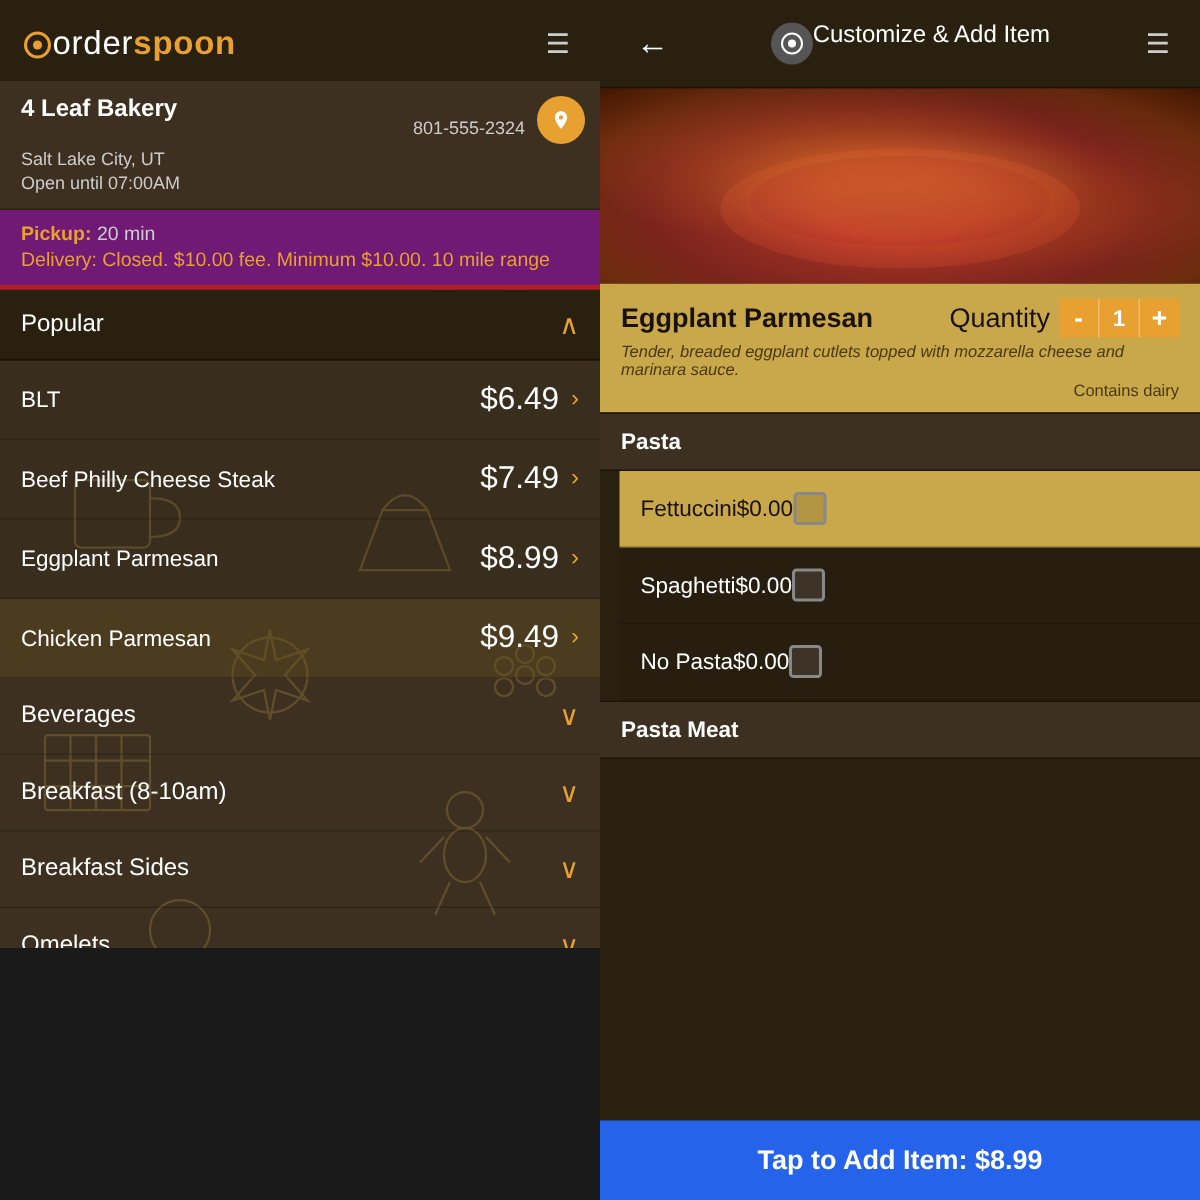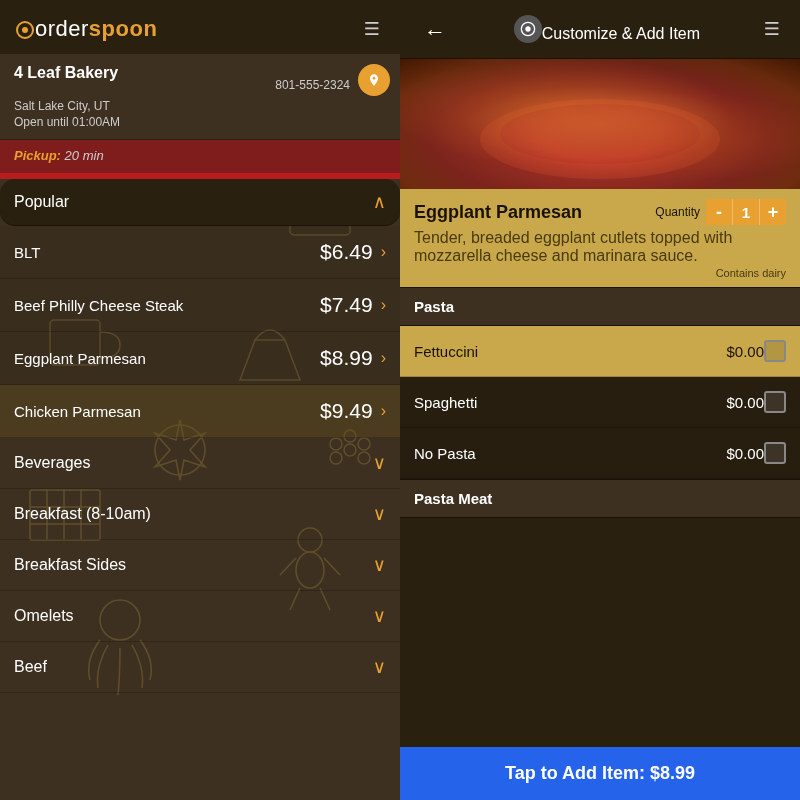--- a/index.html
+++ b/index.html
@@ -8,21 +8,21 @@
       height: 800px;
       background: #1a1a1a;
       display: flex;
       font-family: -apple-system, BlinkMacSystemFont, 'Helvetica Neue', Arial, sans-serif;
       overflow: hidden;
     }
 
     
     .left-panel {
       width: 400px;
-      height: 800px;
+      height: 632px;
       background: #3d3020;
       display: flex;
       flex-direction: column;
       overflow: hidden;
       position: relative;
     }
 
     .left-header {
       background: #2a2010;
       padding: 14px 16px 10px;
@@ -113,26 +113,25 @@
       border-radius: 50%;
       display: flex;
       align-items: center;
       justify-content: center;
       cursor: pointer;
     }
 
     .location-btn svg { fill: #fff; }
 
     .delivery-info {
-      background: #7f1d1d;
+      background: #701a75;
       padding: 8px 14px 10px;
-      border-bottom: 6px solid #b91c1c;
+      border-bottom: 3px solid #b91c1c;
       z-index: 10;
       position: relative;
-      font-style: italic;
     }
 
     .pickup-line { color: #ccc; font-size: 13px; }
     .pickup-label { color: #e8a030; font-weight: 600; }
     .delivery-line { color: #e8a030; font-size: 13px; margin-top: 2px; }
 
     .menu-section {
       flex: 1;
       overflow-y: auto;
       z-index: 5;
@@ -140,21 +139,20 @@
     }
 
     .section-header {
       background: #2a2010;
       padding: 12px 14px;
       display: flex;
       align-items: center;
       justify-content: space-between;
       border-bottom: 1px solid #1a1208;
       cursor: pointer;
-      border-radius: 15px;
     }
 
     .section-title {
       color: #fff;
       font-size: 16px;
       font-weight: 500;
     }
 
     .chevron {
       color: #e8a030;
@@ -227,21 +225,21 @@
 
     .back-btn {
       color: #fff;
       font-size: 22px;
       cursor: pointer;
       padding: 2px 8px;
     }
 
     .right-title {
       display: flex;
-      align-items: flex-end;
+      align-items: flex-start;
       gap: 0;
     }
 
     .spoon-icon-header {
       width: 28px;
       height: 28px;
       border-radius: 50%;
       background: #555;
       display: flex;
       align-items: center;
@@ -294,21 +292,21 @@
     }
 
     .item-detail-name {
       color: #1a1208;
       font-size: 18px;
       font-weight: 700;
     }
 
     .quantity-label {
       color: #1a1208;
-      font-size: 12px;
+      font-size: 18px;
       font-weight: 500;
       margin-right: 6px;
     }
 
     .quantity-control {
       display: flex;
       align-items: center;
       gap: 0;
     }
 
@@ -336,22 +334,23 @@
       align-items: center;
       justify-content: center;
       font-size: 15px;
       font-weight: 600;
       border-left: 1px solid rgba(255,255,255,0.3);
       border-right: 1px solid rgba(255,255,255,0.3);
     }
 
     .item-description {
       color: #4a3a10;
-      font-size: 16px;
+      font-size: 11px;
       margin-top: 4px;
+      font-style: italic;
     }
 
     .contains-dairy {
       color: #4a3a10;
       font-size: 11px;
       text-align: right;
       margin-top: 2px;
     }
 
     .options-section {
@@ -367,23 +366,24 @@
       font-size: 15px;
       font-weight: 600;
       border-top: 1px solid #1a1208;
       border-bottom: 1px solid #1a1208;
     }
 
     .option-item {
       padding: 14px 14px;
       display: flex;
       align-items: center;
-      justify-content: space-between;
+      justify-content: flex-start;
       border-bottom: 1px solid rgba(0,0,0,0.2);
       background: rgba(0,0,0,0.05);
+      margin-left: 13px;
     }
 
     .option-item.highlighted {
       background: #c8a84b;
     }
 
     .option-name {
       color: #fff;
       font-size: 15px;
     }
@@ -489,33 +489,34 @@
     </div>
     <div class="hamburger-icon">☰</div>
   </div>
 
   <div class="restaurant-info">
     <div class="restaurant-name">4 Leaf Bakery</div>
     <div class="restaurant-hours">
       <span>Salt Lake City, UT</span>
       <span class="phone">801-555-2324</span>
     </div>
-    <div class="restaurant-address">Open until 01:00AM</div>
+    <div class="restaurant-address">Open until 07:00AM</div>
     <div class="location-btn">
       <svg width="14" height="14" viewBox="0 0 24 24">
         <path d="M12 2C8.13 2 5 5.13 5 9c0 5.25 7 13 7 13s7-7.75 7-13c0-3.87-3.13-7-7-7zm0 9.5c-1.38 0-2.5-1.12-2.5-2.5s1.12-2.5 2.5-2.5 2.5 1.12 2.5 2.5-1.12 2.5-2.5 2.5z" fill="#fff"></path>
       </svg>
     </div>
   </div>
 
   <div class="delivery-info">
     <div class="pickup-line">
       <span class="pickup-label">Pickup:</span>
       <span>20 min</span>
     </div>
+    <div class="delivery-line">Delivery: Closed. $10.00 fee. Minimum $10.00. 10 mile range</div>
   </div>
 
   <div class="menu-section">
 
     <div class="section-header">
       <span class="section-title">Popular</span>
       <span class="chevron">∧</span>
     </div>
 
     <div class="menu-item">

